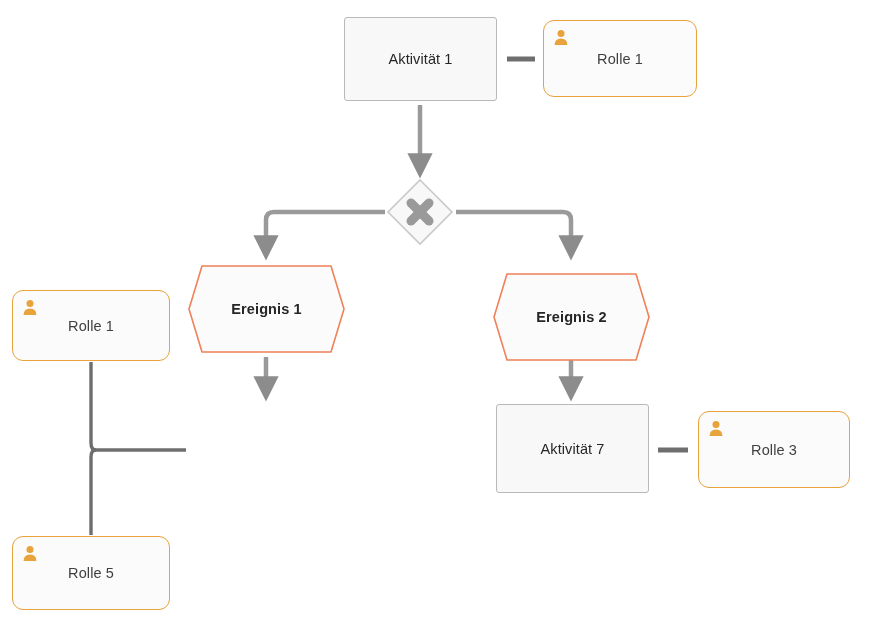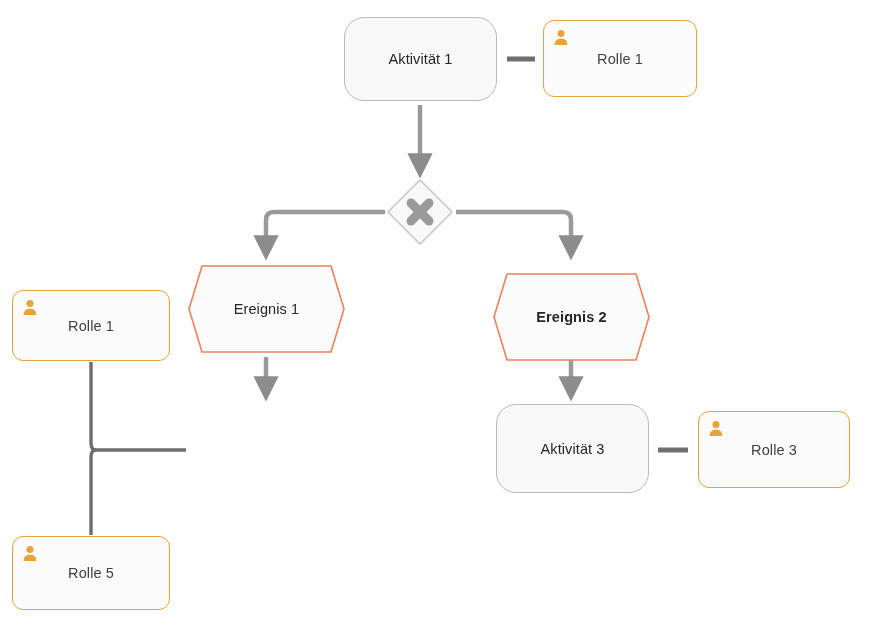--- a/index.html
+++ b/index.html
@@ -22,21 +22,21 @@
     position: absolute;
     box-sizing: border-box;
     display: flex;
     align-items: center;
     justify-content: center;
   }
   
   .activity {
     background: #f8f8f8;
     border: 1.4px solid #b9b9b9;
-    border-radius: 20px;
+    border-radius: 3px;
   }
   .activity .label {
     font-size: 14.5px;
     color: #262626;
     letter-spacing: 0.1px;
     white-space: nowrap;
   }
   
   .role {
     background: #fbfbfb;
@@ -134,21 +134,21 @@
   <div class="gateway node" style="left:386px; top:178px; width:68px; height:68px;">
     <svg width="68" height="68" viewBox="0 0 68 68">
       <path d="M 34 2 L 66 34 L 34 66 L 2 34 Z" fill="#f8f8f8" stroke="#c9c9c9" stroke-width="1.6"></path>
       <g fill="none" stroke="#9a9a9a" stroke-width="9" stroke-linecap="round">
         <line x1="25" y1="25" x2="43" y2="43"></line>
         <line x1="43" y1="25" x2="25" y2="43"></line>
       </g>
     </svg>
   </div>
 
-  <div class="node event" style="left:188px; top:265px; width:157px; height:88px;">
+  <div class="node event" style="left:188px; top:265px; width:157px; height:88px;font-weight:bold;">
     <svg width="157" height="88" viewBox="0 0 157 88">
       <path d="M 14 1 L 143 1 L 156 44 L 143 87 L 14 87 L 1 44 Z" fill="#fbfbfb" stroke="#f0815a" stroke-width="1.6" stroke-linejoin="round"></path>
     </svg>
     <span class="label">Ereignis 1</span>
   </div>
 
   <div class="node event" style="left:493px; top:273px; width:157px; height:88px;font-weight:bold;">
     <svg width="157" height="88" viewBox="0 0 157 88">
       <path d="M 14 1 L 143 1 L 156 44 L 143 87 L 14 87 L 1 44 Z" fill="#fbfbfb" stroke="#f0815a" stroke-width="1.6" stroke-linejoin="round"></path>
     </svg>
@@ -158,21 +158,21 @@
   <div class="node role" style="left:12px; top:290px; width:158px; height:71px;">
     <svg class="person-icon" viewBox="0 0 16 17">
       <circle cx="8" cy="4.6" r="3.5" fill="#e8a33d"></circle>
       <path d="M 1.6 16 Q 1.6 9.4 8 9.4 Q 14.4 9.4 14.4 16 Z" fill="#e8a33d"></path>
     </svg>
     <span class="label">Rolle 1</span>
   </div>
 
 
   <div class="node activity" style="left:496px; top:404px; width:153px; height:89px;">
-    <span class="label">Aktivität 3</span>
+    <span class="label">Aktivität 7</span>
   </div>
 
   <div class="node role" style="left:698px; top:411px; width:152px; height:77px;">
     <svg class="person-icon" viewBox="0 0 16 17">
       <circle cx="8" cy="4.6" r="3.5" fill="#e8a33d"></circle>
       <path d="M 1.6 16 Q 1.6 9.4 8 9.4 Q 14.4 9.4 14.4 16 Z" fill="#e8a33d"></path>
     </svg>
     <span class="label">Rolle 3</span>
   </div>
 

